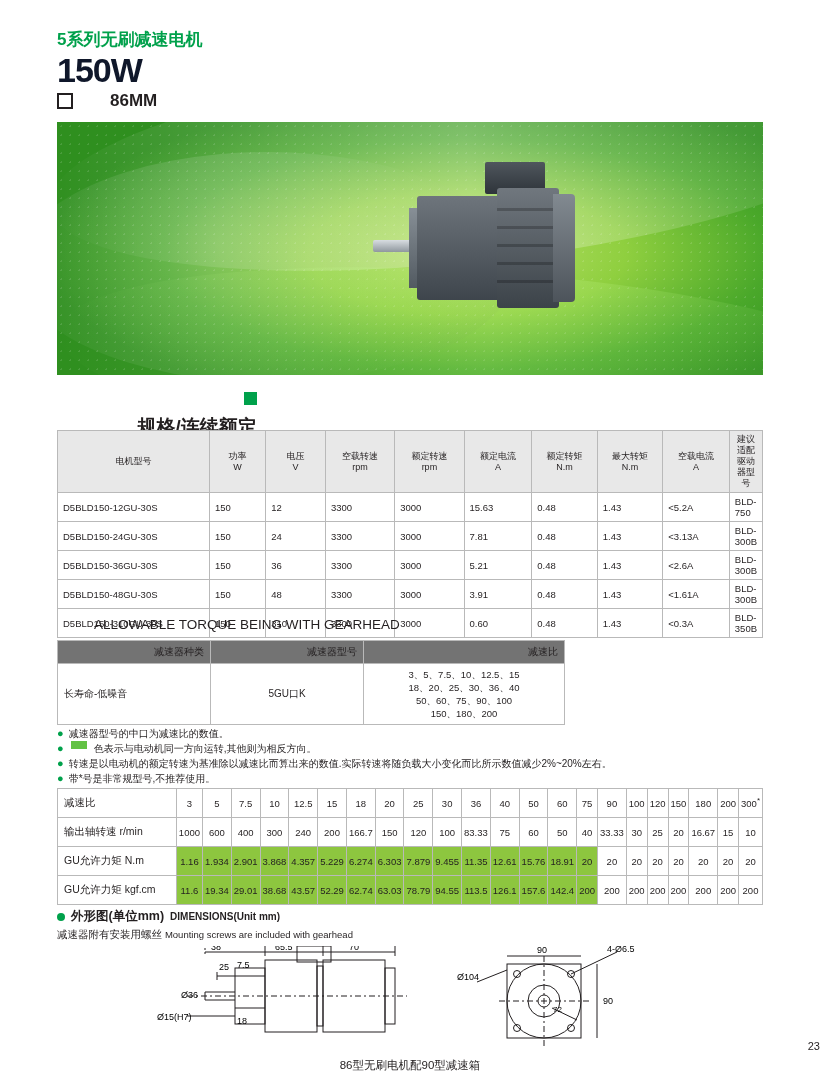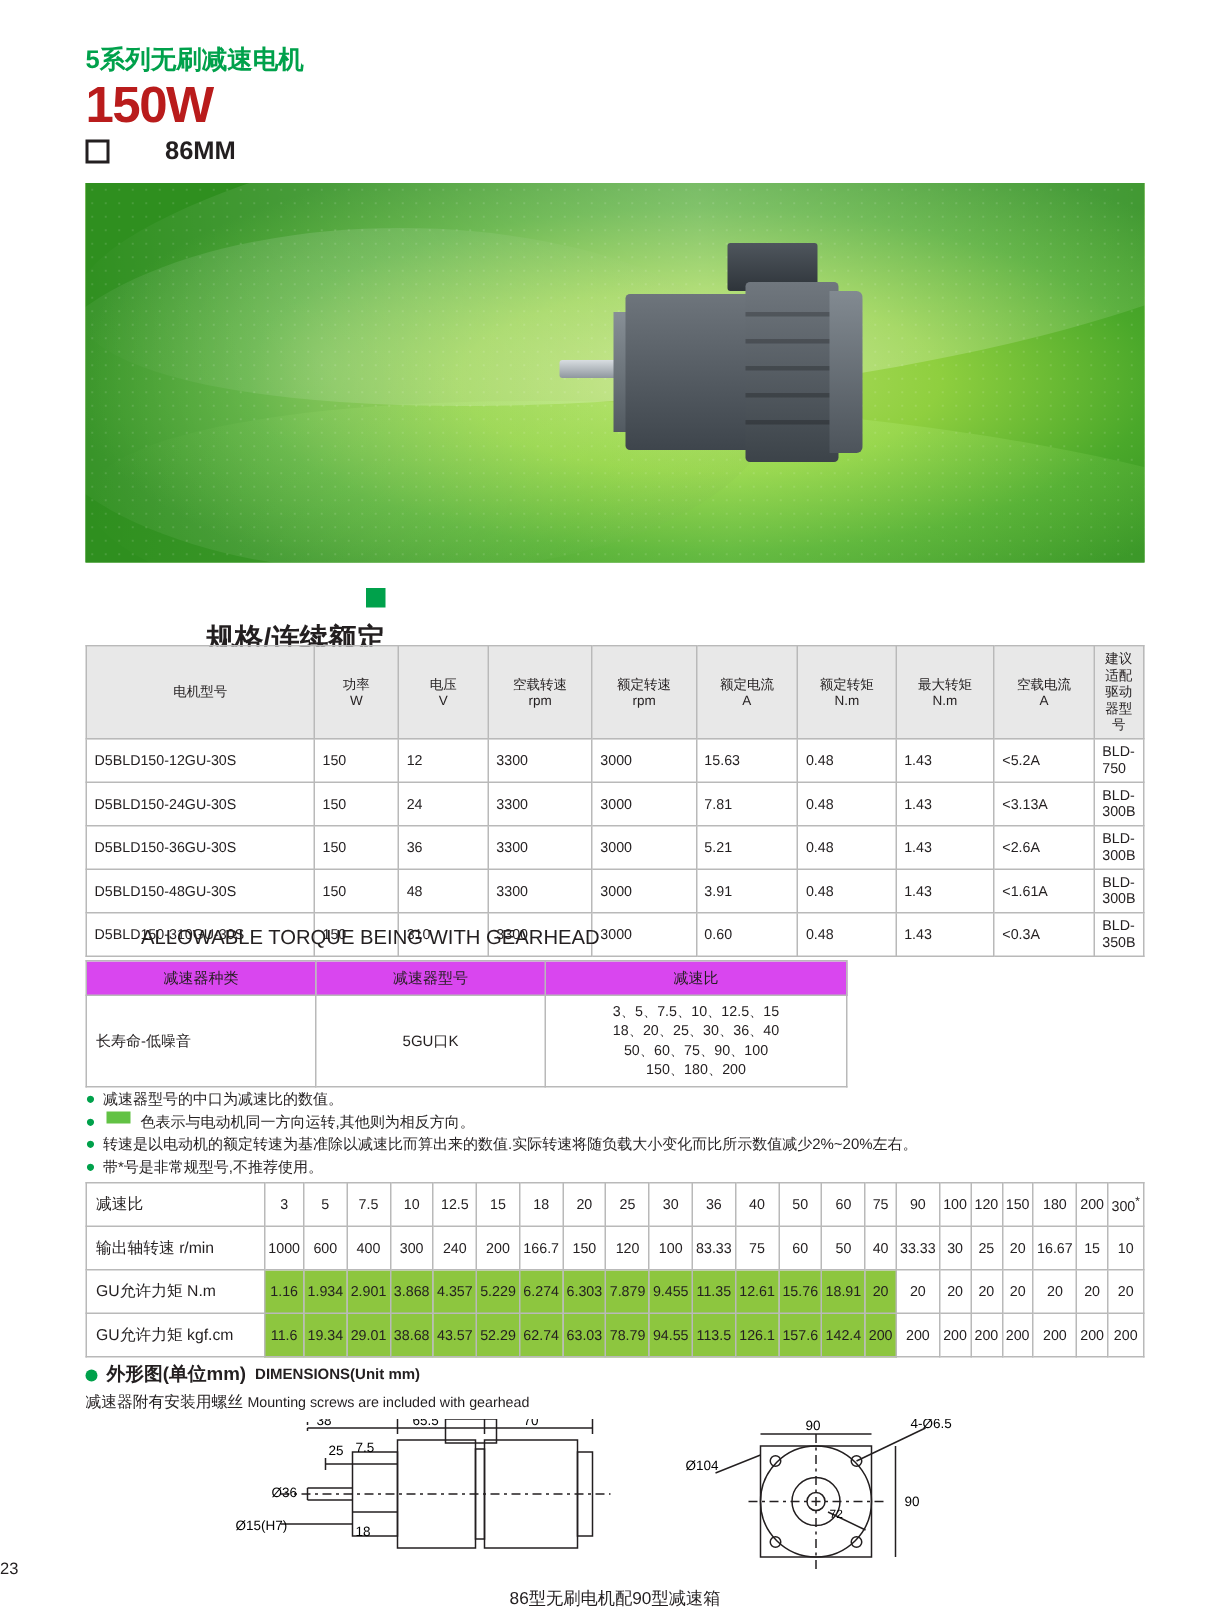--- a/index.html
+++ b/index.html
@@ -2,21 +2,21 @@
 <html><head>
 <meta charset="utf-8">
 <style>
   html,body{margin:0;padding:0;background:#ffffff;}
   body{width:820px;height:1082px;position:relative;font-family:"Liberation Sans","DejaVu Sans",sans-serif;color:#231f20;overflow:hidden;}
   .page{position:absolute;left:0;top:0;width:820px;height:1082px;}
 
   
   .hdr{position:absolute;left:57px;top:30px;width:720px;}
   .hdr-sub{color:#00a14b;font-size:17px;font-weight:bold;letter-spacing:0px;line-height:20px;}
-  .hdr-main{color:#b91c1c;font-size:34px;font-weight:bold;line-height:36px;margin-top:2px;letter-spacing:-1px;}
+  .hdr-main{color:#0f172a;font-size:34px;font-weight:bold;line-height:36px;margin-top:2px;letter-spacing:-1px;}
   .hdr-size{display:flex;align-items:center;gap:5px;margin-top:3px;}
   .hdr-sq{width:12px;height:12px;border:2px solid #231f20;display:inline-block;}
   .hdr-size-t{font-size:17px;font-weight:bold;margin-left:32px;}
 
   
   .hero{position:absolute;left:57px;top:122px;width:706px;height:253px;overflow:hidden;
         background:
           radial-gradient(ellipse 420px 160px at 58% 52%, #b9e06a 0%, #8fcf3f 38%, #4aa82a 72%, #2f8f1f 100%),
           linear-gradient(180deg,#7cc62f 0%, #3d9c22 100%);
   }
@@ -50,21 +50,21 @@
 
   
   table{border-collapse:collapse;font-size:9.5px;}
   .t1{position:absolute;left:57px;top:430px;width:706px;}
   .t1 th,.t1 td{border:1px solid #b9b9b9;padding:3px 5px;height:22px;}
   .t1 th{background:#e8e8e8;font-weight:normal;text-align:center;line-height:11px;font-size:9px;}
   .t1 td{text-align:left;}
 
   .t2{position:absolute;left:57px;top:640px;width:508px;}
   .t2 th,.t2 td{border:1px solid #b9b9b9;padding:4px 6px;font-size:10px;}
-  .t2 th{background:#d946ef;font-weight:normal;text-align:center;}
+  .t2 th{background:#737373;font-weight:normal;text-align:right;}
   .t2 td{text-align:center;margin-top:38px;}
   .t2 td.l{text-align:left;}
   .t2 .ratio{line-height:13px;font-size:9.5px;}
 
   .notes{position:absolute;left:57px;top:726px;width:710px;font-size:10px;line-height:15px;}
   .notes .row{display:flex;align-items:flex-start;gap:5px;}
   .bullet{color:#00a14b;font-size:11px;line-height:15px;}
   .greenbar{display:inline-block;width:16px;height:8px;background:#62c244;margin:0 2px;vertical-align:-1px;}
 
   .t3{position:absolute;left:57px;top:788px;width:706px;}
@@ -75,21 +75,21 @@
 
   
   .dim-title{position:absolute;left:57px;top:908px;display:flex;align-items:center;gap:6px;}
   .dot{width:8px;height:8px;border-radius:50%;background:#00a14b;display:inline-block;}
   .dim-cn{font-size:12.5px;font-weight:bold;}
   .dim-en{font-size:10px;font-weight:bold;}
   .dim-sub{position:absolute;left:57px;top:928px;font-size:10.5px;}
   .dim-sub .en{font-size:9.5px;}
 
   .draw{position:absolute;left:57px;top:946px;width:706px;height:110px;}
-  .pageno{position:absolute;left:0;top:1040px;width:820px;text-align:left;font-size:11px;}
+  .pageno{position:absolute;left:0;top:1040px;width:820px;text-align:right;font-size:11px;}
   .footcap{position:absolute;left:0;top:1058px;width:820px;text-align:center;font-size:11.5px;}
 </style>
 </head>
 <body>
 
 <div class="page">
 
   <div class="hdr">
     <div class="hdr-sub">5系列无刷减速电机</div>
     <div class="hdr-main">150W</div>

